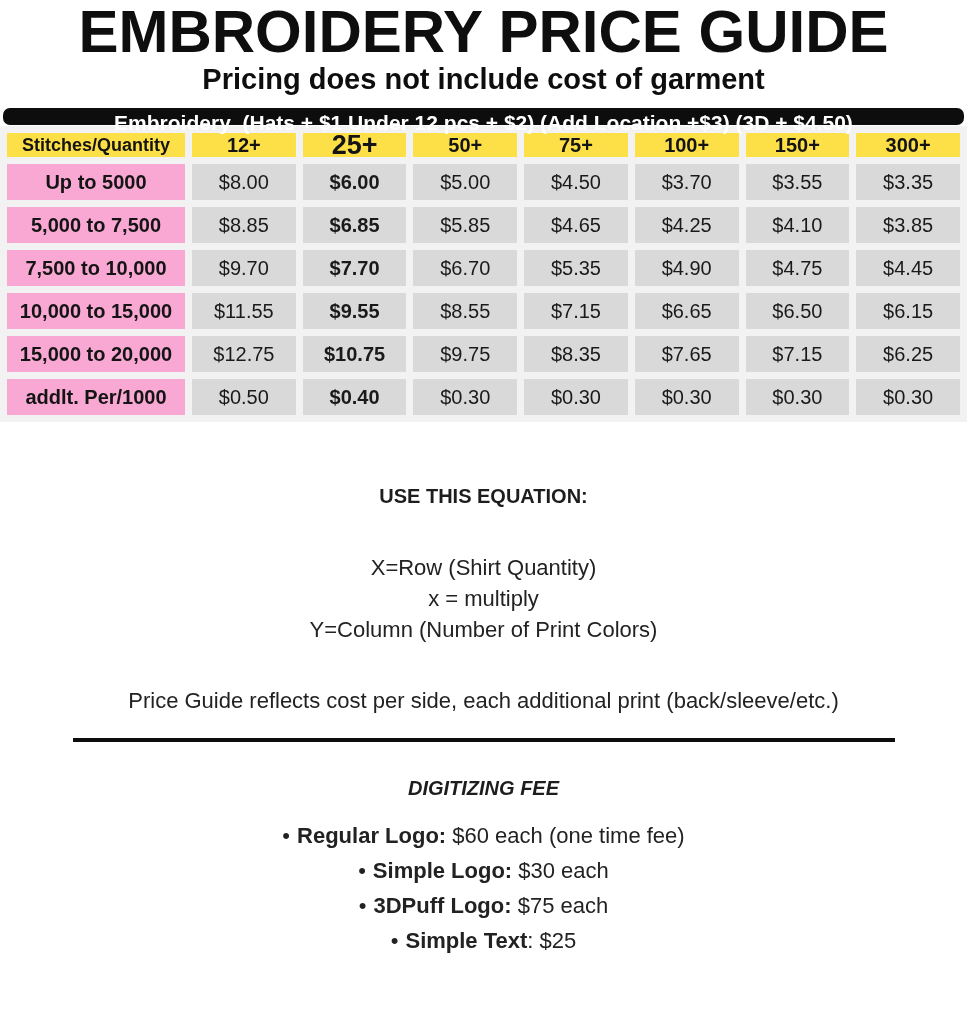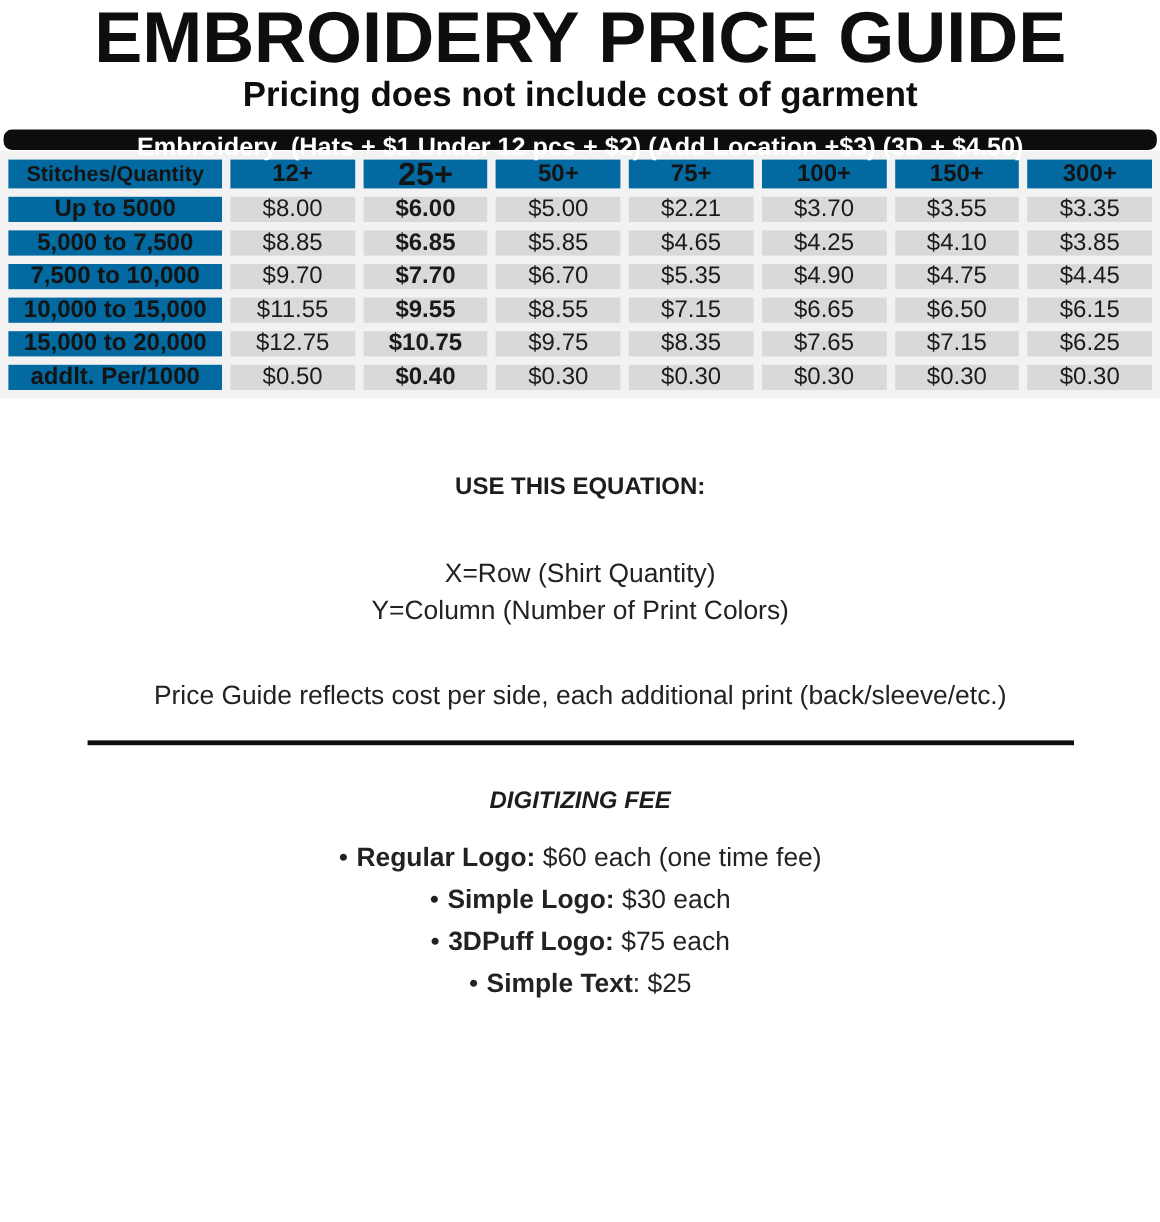--- a/index.html
+++ b/index.html
@@ -59,41 +59,41 @@
   }
   .price-table col.c-label { width: 178px; }
   .price-table th, .price-table td {
     padding: 0;
     text-align: center;
     vertical-align: middle;
     overflow: hidden;
     white-space: nowrap;
   }
   .price-table thead th {
-    background: #0369a1;
+    background: #fde047;
     font-weight: bold;
     font-size: 20px;
     height: 24px;
     line-height: 24px;
     color: #141414;
   }
   .price-table thead th.h-first { font-size: 18px; }
   .price-table thead th.h-big  { font-size: 27px; }
   .price-table tbody th {
-    background: #0369a1;
+    background: #f9a8d4;
     font-weight: bold;
     font-size: 20px;
     height: 21px;
     line-height: 21px;
     color: #141414;
   }
   .price-table tbody td {
     background: #d9d9d9;
     font-size: 20px;
-    height: 21px;
+    height: 36px;
     line-height: 21px;
     color: #1a1a1a;
   }
   .price-table tbody td.c-bold { font-weight: bold; }
 
   
   .equation { text-align: center; margin-top: 62px; }
   .eq-heading {
     font-size: 20px;
     line-height: 24px;
@@ -168,21 +168,21 @@
         <th>150+</th>
         <th>300+</th>
       </tr>
     </thead>
     <tbody>
       <tr>
         <th>Up to 5000</th>
         <td>$8.00</td>
         <td class="c-bold">$6.00</td>
         <td>$5.00</td>
-        <td>$2.21</td>
+        <td>$4.50</td>
         <td>$3.70</td>
         <td>$3.55</td>
         <td>$3.35</td>
       </tr>
       <tr>
         <th>5,000 to 7,500</th>
         <td>$8.85</td>
         <td class="c-bold">$6.85</td>
         <td>$5.85</td>
         <td>$4.65</td>
@@ -229,20 +229,21 @@
         <td>$0.30</td>
         <td>$0.30</td>
         <td>$0.30</td>
       </tr>
     </tbody>
   </table>
 
   <div class="equation">
     <div class="eq-heading">USE THIS EQUATION:</div>
     <div class="eq-line">X=Row (Shirt Quantity)</div>
+    <div class="eq-line">x = multiply</div>
     <div class="eq-line">Y=Column (Number of Print Colors)</div>
     <div class="eq-note">
       <div class="eq-line">Price Guide reflects cost per side, each additional print (back/sleeve/etc.)</div>
     </div>
   </div>
 
   <hr class="divider">
 
   <div class="digitizing">
     <div class="fee-heading">DIGITIZING FEE</div>

